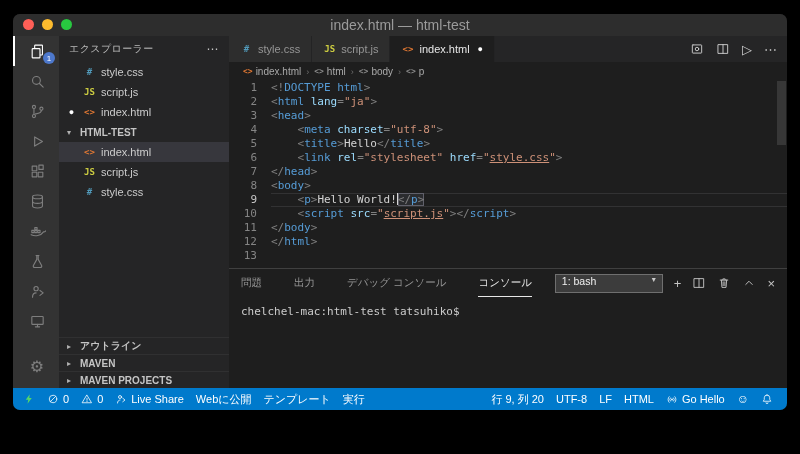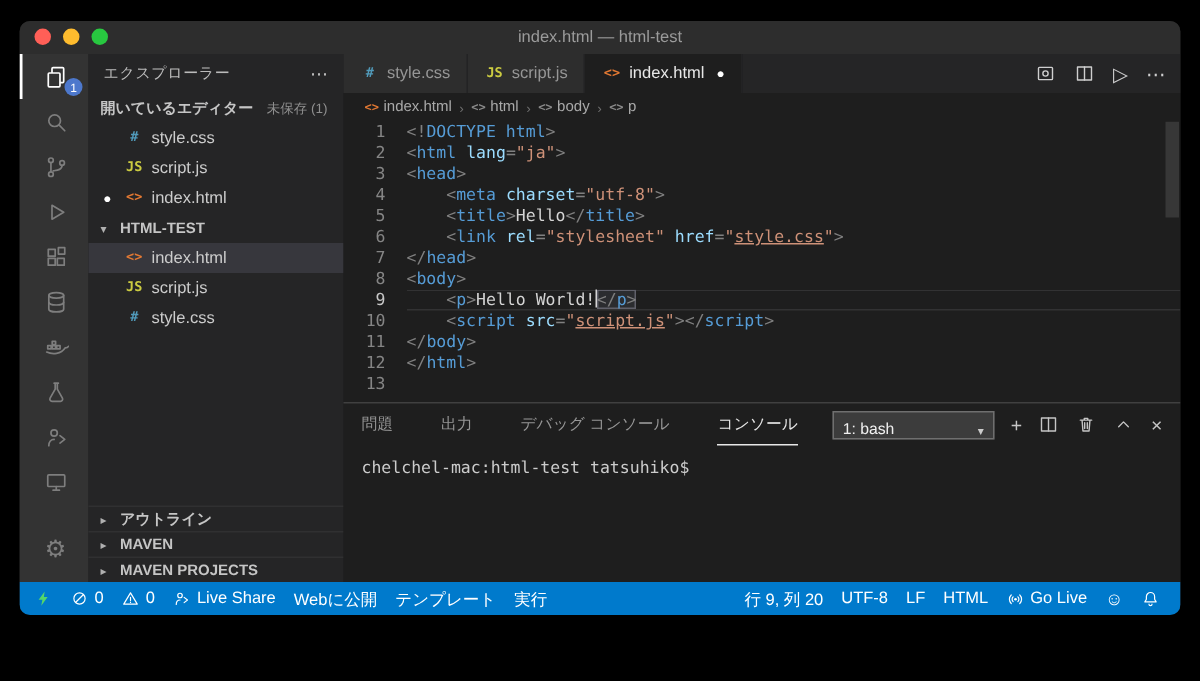--- a/index.html
+++ b/index.html
@@ -10,21 +10,21 @@
   *{box-sizing:border-box;margin:0;padding:0}
   html,body{width:800px;height:454px;background:#000;overflow:hidden;
     font-family:"Liberation Sans",sans-serif;-webkit-font-smoothing:antialiased}
   .window{position:absolute;left:13px;top:14px;width:774px;height:396px;background:var(--editor);
     border-radius:7px;overflow:hidden;display:flex;flex-direction:column;box-shadow:0 14px 40px rgba(0,0,0,.65)}
   
   .titlebar{height:22px;background:var(--titlebar);position:relative;display:flex;align-items:center;flex:0 0 auto}
   .traffic{position:absolute;left:10px;top:5px;display:flex;gap:8px}
   .traffic span{width:11px;height:11px;border-radius:50%}
   .tl-red{background:#ff5f57}.tl-yellow{background:#febc2e}.tl-green{background:#28c840}
-  .title-text{position:absolute;left:0;right:0;text-align:center;font-size:11px;color:#9b9b9b}
+  .title-text{position:absolute;left:0;right:0;text-align:center;font-size:14px;color:#9b9b9b}
   .main{flex:1;display:flex;min-height:0}
   
   .activitybar{width:46px;background:var(--activitybar);display:flex;flex-direction:column;flex:0 0 auto}
   .ab-item{height:30px;display:flex;align-items:center;justify-content:center;color:#7e7e7e;
     position:relative;border-left:2px solid transparent;cursor:pointer}
   .ab-item.active{color:#fff;border-left-color:#fff}
   .ab-item .icon svg{width:17px;height:17px;display:block}
   .ab-gear{margin-top:auto;margin-bottom:6px}
   .ab-badge{position:absolute;right:4px;bottom:2px;background:var(--badge);color:#fff;font-size:8px;
     min-width:12px;height:12px;border-radius:6px;display:flex;align-items:center;justify-content:center;padding:0 2px}
@@ -80,21 +80,21 @@
   .cursor{display:inline-block;width:1px;height:12px;background:#d4d4d4;vertical-align:-2px}
   .vscroll{position:absolute;top:0;right:1px;width:9px;height:64px;background:rgba(121,121,121,.28)}
   
   .panel{height:120px;border-top:1px solid rgba(128,128,128,.35);display:flex;flex-direction:column;flex:0 0 auto}
   .panel-header{height:28px;display:flex;align-items:center;padding:0 12px;flex:0 0 auto}
   .panel-tabs{display:flex;gap:32px;height:100%}
   .ptab{font-size:10.5px;color:#969696;display:flex;align-items:center;height:100%;
     border-bottom:1px solid transparent;cursor:pointer;white-space:nowrap}
   .ptab.active{color:#e7e7e7;border-bottom-color:#e7e7e7}
   .panel-right{margin-left:auto;display:flex;align-items:center;gap:11px;color:#c5c5c5}
-  .shell-select{display:flex;align-items:flex-end;justify-content:space-between;min-width:108px;height:19px;
+  .shell-select{display:flex;align-items:flex-start;justify-content:space-between;min-width:108px;height:19px;
     padding:0 6px;background:#3c3c3c;border:1px solid #6f6f6f;color:#f0f0f0;font-size:10.5px;cursor:pointer}
   .sel-caret{font-size:8px;color:#cccccc;margin-left:10px}
   .panel-right .action{display:inline-flex;cursor:pointer}
   .panel-right svg{width:14px;height:14px}
   .terminal{flex:1;padding:8px 12px;font-family:"DejaVu Sans Mono",monospace;font-size:11px;color:#cccccc}
   
   .statusbar{height:22px;background:var(--accent);display:flex;align-items:center;color:#fff;
     font-size:11px;padding:0 8px 0 4px;flex:0 0 auto}
   .sb-left,.sb-right{display:flex;height:100%;align-items:center}
   .sb-right{margin-left:auto}
@@ -212,24 +212,20 @@
           <span class="icon">
             <span class="glyph glyph-lg">⚙</span>
           </span>
         </div>
       </nav>
 
     <aside class="sidebar">
       <div class="sidebar-header">
         <span>エクスプローラー</span>
         <span class="more">⋯</span>
-      </div>
-      <div class="section-title">
-        <span>開いているエディター</span>
-        <span class="badge-muted">未保存 (1)</span>
       </div>
       <div id="open-editors">
           <div class="file-row oe">
             <span class="slot"></span>
             <span class="ficon css">#</span>
             <span class="fname">style.css</span>
           </div>
           <div class="file-row oe">
             <span class="slot"></span>
             <span class="ficon js">JS</span>
@@ -459,21 +455,21 @@
         <div class="sb-item">
           <span>HTML</span>
         </div>
         <div class="sb-item">
           <span class="icon">
             <svg viewBox="0 0 24 24" fill="none" stroke="currentColor" stroke-width="1.6" stroke-linecap="round" stroke-linejoin="round">
               <circle cx="12" cy="13" r="1.8" fill="currentColor" stroke="none"></circle>
               <path d="M8.8 16.2a4.5 4.5 0 0 1 0-6.4M15.2 9.8a4.5 4.5 0 0 1 0 6.4M6.3 18.7a8 8 0 0 1 0-11.4M17.7 7.3a8 8 0 0 1 0 11.4"></path>
             </svg>
           </span>
-          <span>Go Live</span>
+          <span>Go Hello</span>
         </div>
         <div class="sb-item">
           <span class="icon">
             <span class="glyph">☺</span>
           </span>
         </div>
         <div class="sb-item">
           <span class="icon">
             <svg viewBox="0 0 24 24" fill="none" stroke="currentColor" stroke-width="1.6" stroke-linecap="round" stroke-linejoin="round">
               <path d="M12 4a5.5 5.5 0 0 1 5.5 5.5V13l2 3.5h-15L6.5 13V9.5A5.5 5.5 0 0 1 12 4z"></path>

